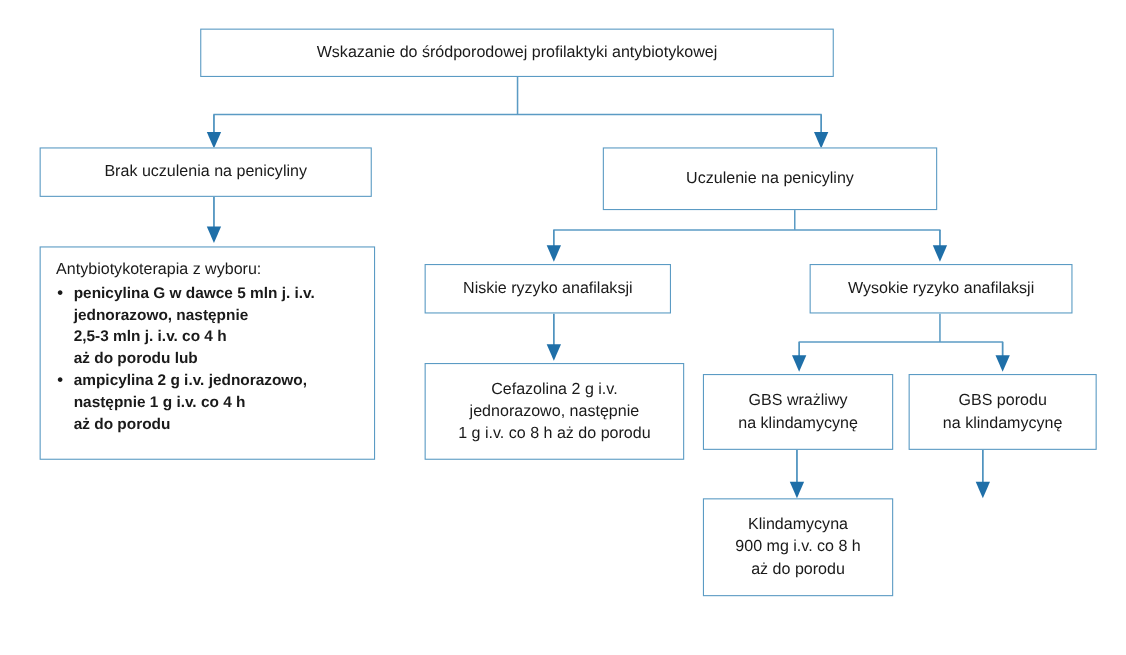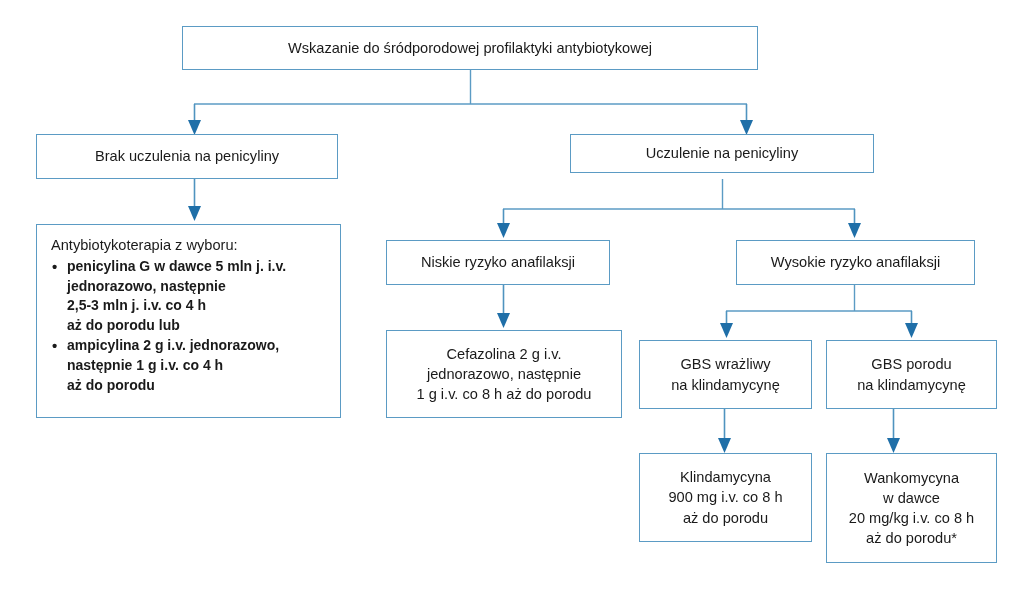--- a/index.html
+++ b/index.html
@@ -154,21 +154,21 @@
   </svg>
 
   <div class="node" style="left:182px; top:26px; width:576px; height:44px;">
     <span class="txt">Wskazanie do śródporodowej profilaktyki antybiotykowej</span>
   </div>
 
   <div class="node" style="left:36px; top:134px; width:302px; height:45px;">
     <span class="txt">Brak uczulenia na penicyliny</span>
   </div>
 
-  <div class="node" style="left:570px; top:134px; width:304px; height:39px;">
+  <div class="node" style="left:548px; top:134px; width:304px; height:57px;">
     <span class="txt">Uczulenie na penicyliny</span>
   </div>
 
   <div class="node left-align" style="left:36px; top:224px; width:305px; height:194px;">
     <div class="listbox-inner">
       <div class="listbox-title">Antybiotykoterapia z wyboru:</div>
       <ul class="bullets">
         <li>penicylina G w dawce 5 mln j. i.v.
 jednorazowo, następnie
 2,5-3 mln j. i.v. co 4 h
@@ -203,20 +203,14 @@
     <span class="txt">GBS porodu
 na klindamycynę</span>
   </div>
 
   <div class="node" style="left:639px; top:453px; width:173px; height:89px;">
     <span class="txt">Klindamycyna
 900 mg i.v. co 8 h
 aż do porodu</span>
   </div>
 
-  <div class="node" style="left:826px; top:453px; width:171px; height:110px;">
-    <span class="txt">Wankomycyna
-w dawce
-20 mg/kg i.v. co 8 h
-aż do porodu*</span>
-  </div>
 
 </div>
 
 </body></html>

